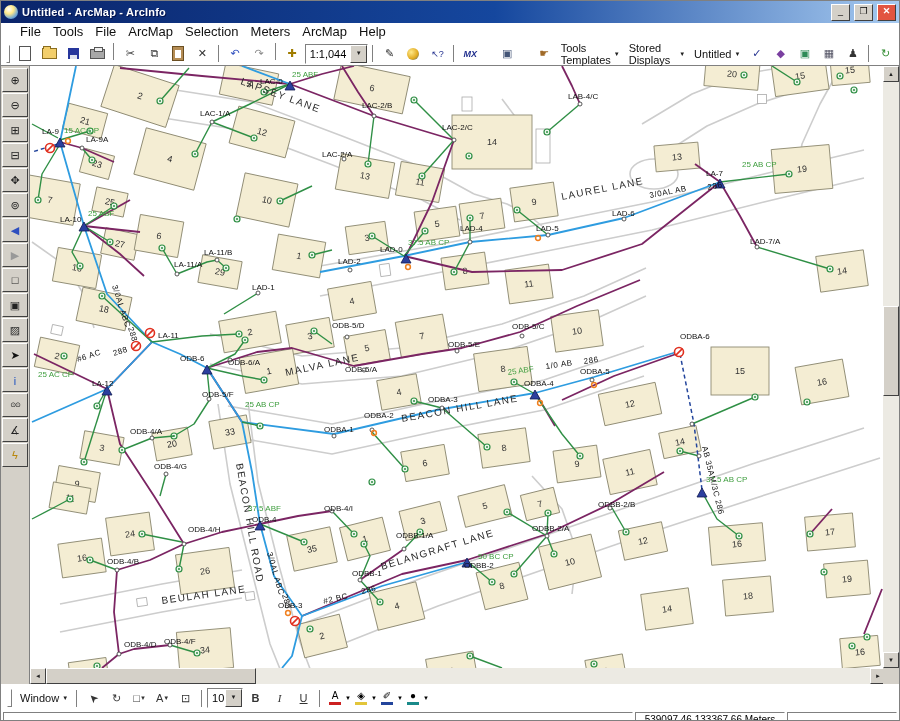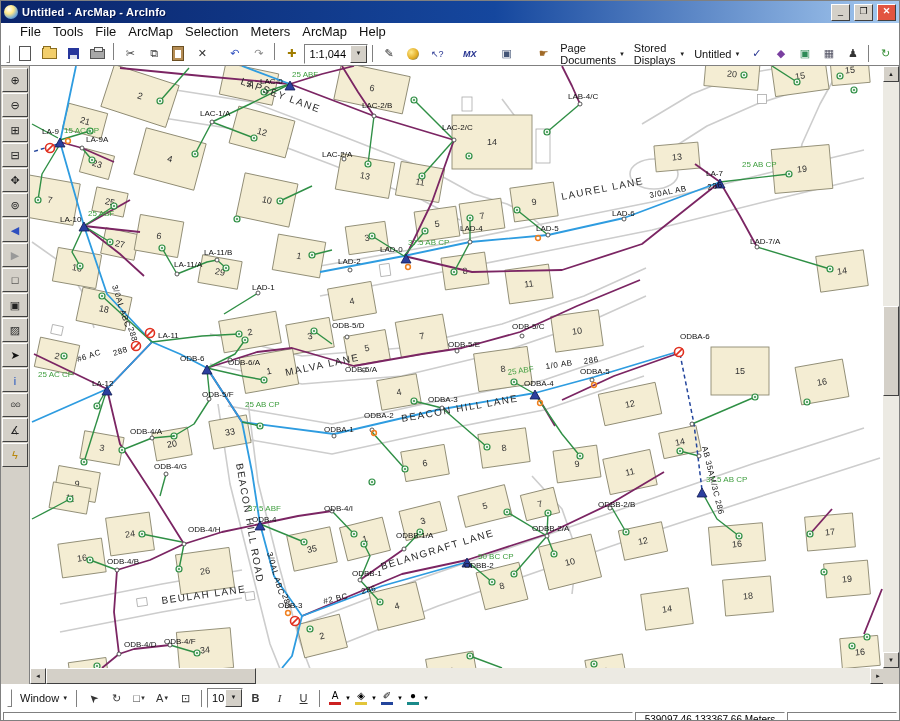--- a/index.html
+++ b/index.html
@@ -170,21 +170,21 @@
           <span style="color: rgb(35, 49, 143); font-style: italic; font-weight: bold; font-size: 9px;">MX</span>
         </span>
         <span class="tb-btn">
           <span style="color: rgb(68, 85, 119);">▣</span>
         </span>
         <span class="tb-btn">
           <span style="color: rgb(160, 106, 40);">☛</span>
         </span>
       </span>
     <div class="dd-btn">
-      <span>Page Documents</span>
+      <span>Tools Templates</span>
       <span class="caret">▼</span>
     </div>
     <div class="dd-btn">
       <span>Stored Displays</span>
       <span class="caret">▼</span>
     </div>
     <div class="dd-btn">
       <span>Untitled</span>
       <span class="caret">▼</span>
     </div>

